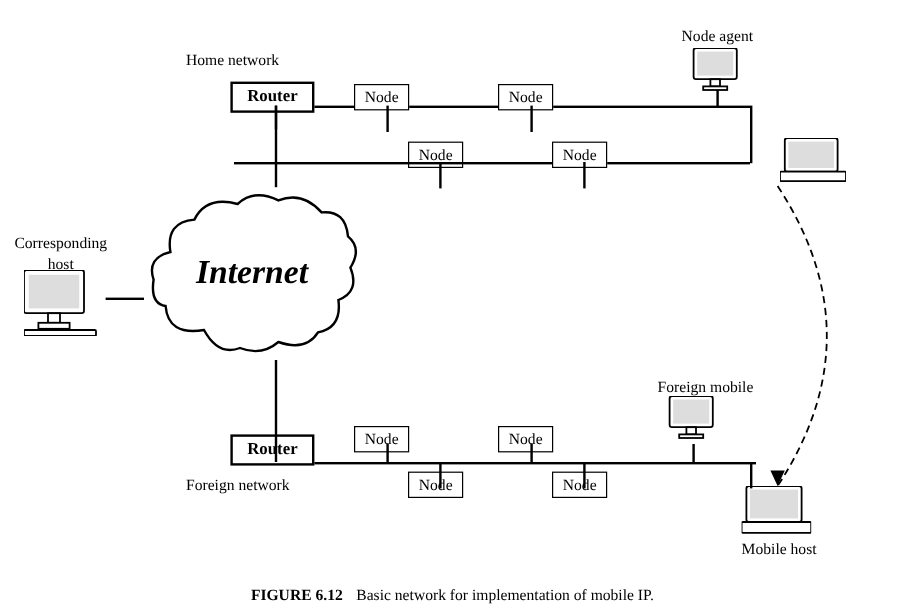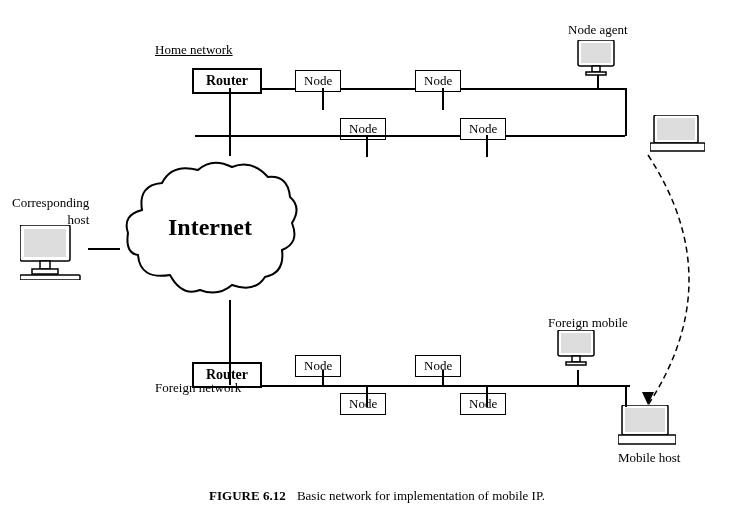--- a/index.html
+++ b/index.html
@@ -44,22 +44,23 @@
       align-items: center;
       justify-content: center;
     }
     .internet-cloud svg {
       position: absolute;
       top: 0; left: 0;
       width: 100%; height: 100%;
     }
     .internet-label {
       position: relative;
-      font-size: 24px;
+      font-size: 28px;
       font-weight: bold;
+      font-style: italic;
       z-index: 2;
     }
 
     
     .node-box {
       position: absolute;
       border: 1.5px solid #000;
       background: #fff;
       padding: 2px 8px;
       font-size: 13px;
@@ -103,21 +104,21 @@
       position: absolute;
       font-size: 13px;
       text-align: center;
     }
   </style>
 </head>
 <body>
 
 <div class="diagram-container">
 
-  <div class="label" style="left:155px; top:42px;text-decoration:underline;">Home network</div>
+  <div class="label" style="left:155px; top:42px;">Home network</div>
 
   <div class="h-line" style="left:195px; top:88px; width:430px;"></div>
 
   <div class="router-box" style="left:192px; top:68px;">
     <span>Router</span>
   </div>
 
   <div class="v-line" style="left:229px; top:88px; height:20px;"></div>
 
   <div class="node-box" style="left:295px; top:70px;">
@@ -189,21 +190,21 @@
         Z
       " fill="#fff" stroke="#000" stroke-width="2"></path>
     </svg>
     <span class="internet-label">Internet</span>
   </div>
 
   <div class="v-line" style="left:229px; top:88px; height:68px;"></div>
 
   <div class="v-line" style="left:229px; top:300px; height:60px;"></div>
 
-  <div class="label" style="left:12px; top:195px; text-align:right; line-height:1.3;">Corresponding<br>host</div>
+  <div class="label" style="left:12px; top:195px; text-align:center; line-height:1.3;">Corresponding<br>host</div>
   <div class="computer-icon" style="left:20px; top:225px;">
     <svg width="70" height="55" viewBox="0 0 70 55">
 
       <rect x="0" y="0" width="50" height="36" rx="2" fill="#fff" stroke="#000" stroke-width="1.5"></rect>
       <rect x="4" y="4" width="42" height="28" fill="#ddd"></rect>
 
       <rect x="20" y="36" width="10" height="8" fill="#fff" stroke="#000" stroke-width="1.5"></rect>
 
       <rect x="12" y="44" width="26" height="5" fill="#fff" stroke="#000" stroke-width="1.5"></rect>
 
@@ -213,21 +214,21 @@
 
   <div class="h-line" style="left:88px; top:248px; width:32px;"></div>
 
   <div class="h-line" style="left:195px; top:385px; width:435px;"></div>
 
   <div class="router-box" style="left:192px; top:362px;">
     <span>Router</span>
   </div>
   <div class="v-line" style="left:229px; top:360px; height:25px;"></div>
 
-  <div class="label" style="left:155px; top:380px;">Foreign network</div>
+  <div class="label" style="left:155px; top:396px;">Foreign network</div>
 
   <div class="node-box" style="left:295px; top:355px;">
     <span>Node</span>
   </div>
   <div class="v-line" style="left:322px; top:370px; height:15px;"></div>
 
   <div class="node-box" style="left:415px; top:355px;">
     <span>Node</span>
   </div>
   <div class="v-line" style="left:442px; top:370px; height:15px;"></div>

